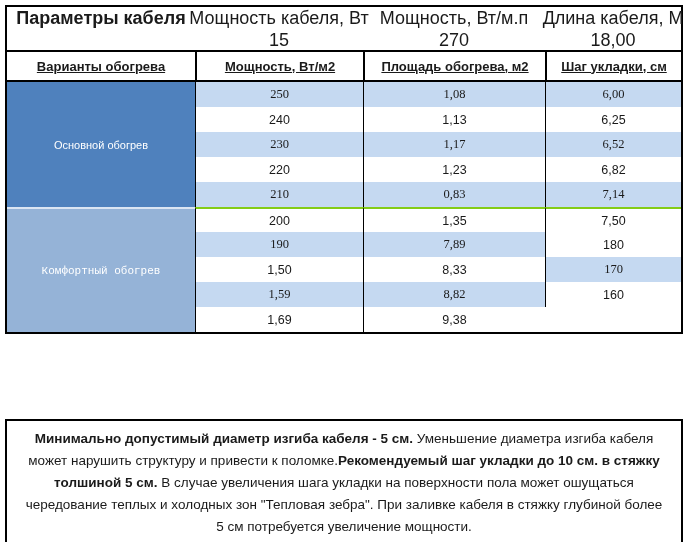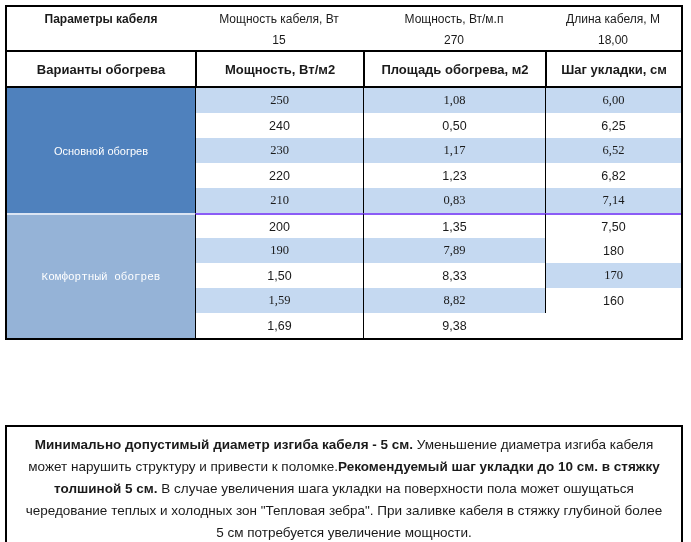--- a/index.html
+++ b/index.html
@@ -19,47 +19,47 @@
     width: 678px;
     display: grid;
     grid-template-columns: 188px 168px 182px 136px;
     border: 2px solid #000;
   }
 
   
   .top-box { grid-template-rows: 23px 20px; }
   .top-box .cell {
     display: flex; align-items: center; justify-content: center;
-    font-size: 12px; white-space: nowrap;
+    font-size: 18px; white-space: nowrap;
   }
   .top-box .title { font-weight: bold; }
 
   
-  .header-box { margin-top: -2px; height: 38px; }
+  .header-box { margin-top: -2px; height: 32px; text-decoration: underline; }
   .header-box .cell {
     box-sizing: border-box;
     display: flex; align-items: center; justify-content: center;
     font-weight: bold; font-size: 13px; white-space: nowrap;
     border-left: 2px solid #000;
   }
   .header-box .cell:first-child { border-left: none; }
 
   
   .data-grid {
     margin-top: -2px;
     grid-auto-rows: 25px;
     font-size: 12.5px;
   }
   .data-grid .dcell {
     box-sizing: border-box;
     display: flex; align-items: center; justify-content: center;
     border-left: 1.5px solid #000;
   }
   .data-grid .stripe { background: var(--stripe); font-family: Liberation Serif, serif; }
-  .data-grid .gsep { border-top: 2px solid #8b5cf6; }
+  .data-grid .gsep { border-top: 2px solid #84cc16; }
   .group-cell {
     box-sizing: border-box;
     grid-column: 1;
     display: flex; align-items: center; justify-content: center;
     color: #ffffff; font-size: 11px; white-space: nowrap;
   }
   .group-1 { grid-row: 1 / span 5; background: var(--group1); }
   .group-2 { grid-row: 6 / span 5; background: var(--group2); border-top: 2px solid #dbe5f3; font-family: Liberation Mono, monospace; }
 
   
@@ -99,21 +99,21 @@
   </div>
 
   <div class="grid4 data-grid">
     <div class="group-cell group-1">Основной обогрев</div>
 
     <div class="dcell stripe">250</div>
     <div class="dcell stripe">1,08</div>
     <div class="dcell stripe">6,00</div>
 
     <div class="dcell">240</div>
-    <div class="dcell">0,50</div>
+    <div class="dcell">1,13</div>
     <div class="dcell">6,25</div>
 
     <div class="dcell stripe">230</div>
     <div class="dcell stripe">1,17</div>
     <div class="dcell stripe">6,52</div>
 
     <div class="dcell">220</div>
     <div class="dcell">1,23</div>
     <div class="dcell">6,82</div>
 

